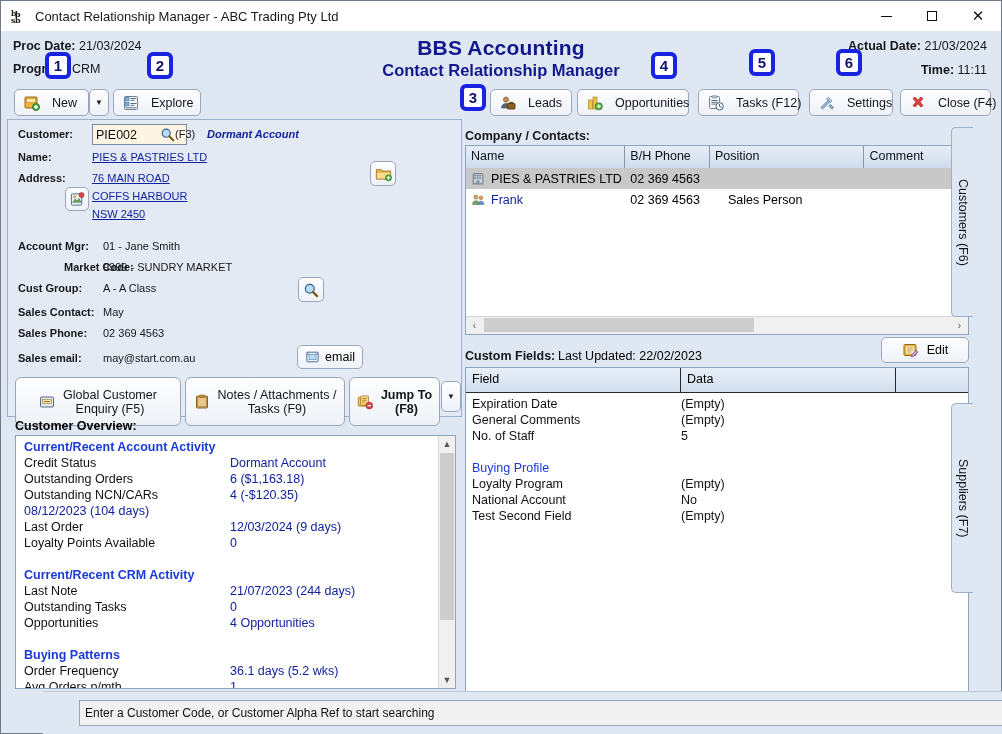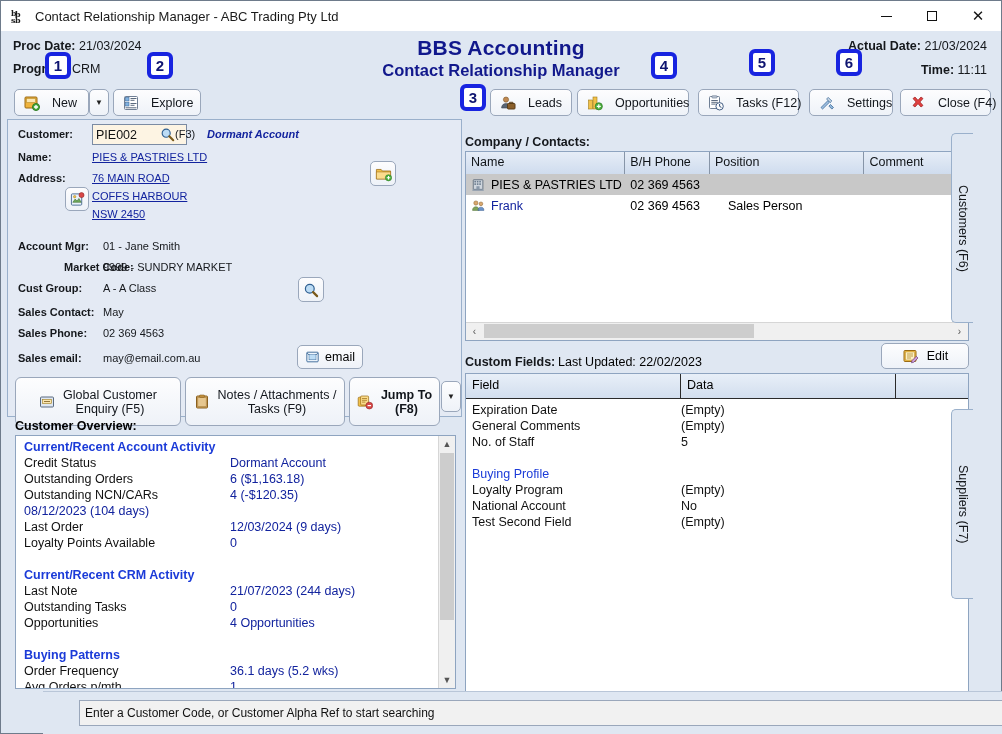--- a/index.html
+++ b/index.html
@@ -127,21 +127,21 @@
   .sb-arrow{position:absolute;left:0;width:16px;height:16px;display:flex;align-items:center;justify-content:center;
     font-size:9px;color:#555;background:#f0f0f0;}
   .sb-up{top:0;} .sb-dn{bottom:0;}
   .sb-thumb{position:absolute;left:1px;width:14px;background:#cdcdcd;}
   .hsb{position:absolute;left:0;right:0;bottom:0;height:17px;background:#f0f0f0;border-top:1px solid #d6d6d6;}
   .hsb-arrow{position:absolute;top:0;width:17px;height:16px;display:flex;align-items:center;justify-content:center;
     font-size:10px;color:#555;}
   .hsb-thumb{position:absolute;top:1px;height:14px;background:#cdcdcd;}
 
   
-  .rightpane{position:absolute;left:462px;top:14px;width:510px;height:572px;}
+  .rightpane{position:absolute;left:462px;top:8px;width:510px;height:572px;}
   .pane-title{position:absolute;font-weight:bold;font-size:12.5px;color:#15181c;white-space:nowrap;}
 
   .grid{
     position:absolute;box-sizing:border-box;border:1px solid #8ea4c0;background:#fff;overflow:hidden;
   }
   .ghead{position:absolute;left:0;top:0;right:0;height:22px;
     background:linear-gradient(#e6edf7,#cfdcee);
     display:flex;font-size:12.5px;color:#101418;border-bottom:1px solid #9ab0cb;}
   .gh{box-sizing:border-box;border-right:1px solid #8795a8;padding:3px 0 0 5px;overflow:hidden;white-space:nowrap;}
   .gh:last-child{border-right:none;}
@@ -374,21 +374,21 @@
         </svg>
       </div>
 
       <div class="row lbl" style="left:10px;top:186px;">Sales Contact:</div>
       <div class="row" style="left:95px;top:186px;">May</div>
 
       <div class="row lbl" style="left:10px;top:207px;">Sales Phone:</div>
       <div class="row" style="left:95px;top:207px;">02 369 4563</div>
 
       <div class="row lbl" style="left:10px;top:232px;">Sales email:</div>
-      <div class="row" style="left:95px;top:232px;">may@email.com.au</div>
+      <div class="row" style="left:95px;top:232px;">may@start.com.au</div>
 
       <div class="smbtn" style="left:289px;top:225px;width:66px;height:24px;gap:5px;font-size:12.5px;">
         <svg width="15" height="14" viewBox="0 0 16 16">
           <rect x="1.5" y="2.5" width="13" height="11" rx="1" fill="#eef5fc" stroke="#2f5f91"></rect>
           <path d="M1.5 3.5L8 8.6l6.5-5.1" fill="none" stroke="#2f5f91" stroke-width=".9"></path>
           <rect x="4" y="5.2" width="8" height="6" fill="#bcdcf5" stroke="#2f5f91" stroke-width=".5"></rect>
         </svg>
         <span>email</span>
       </div>
     </div>

